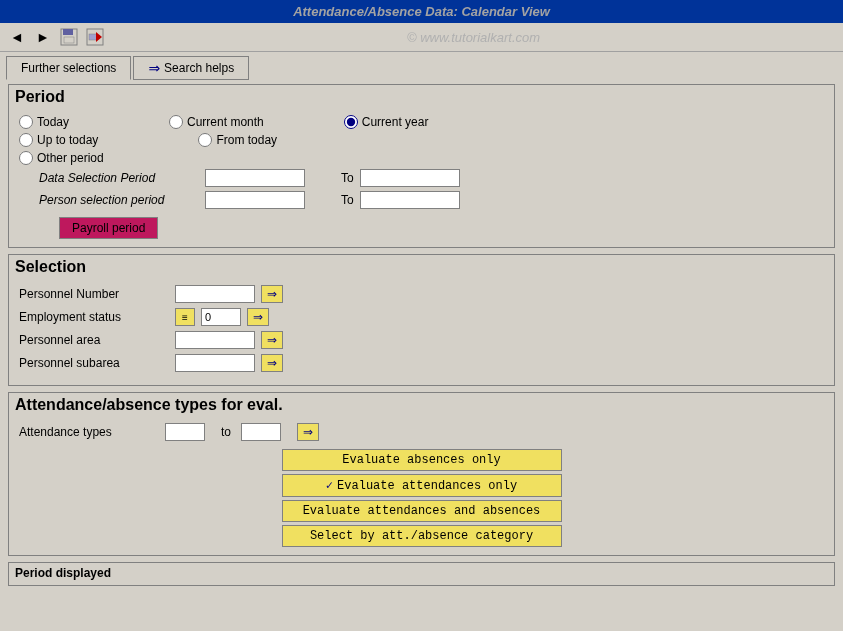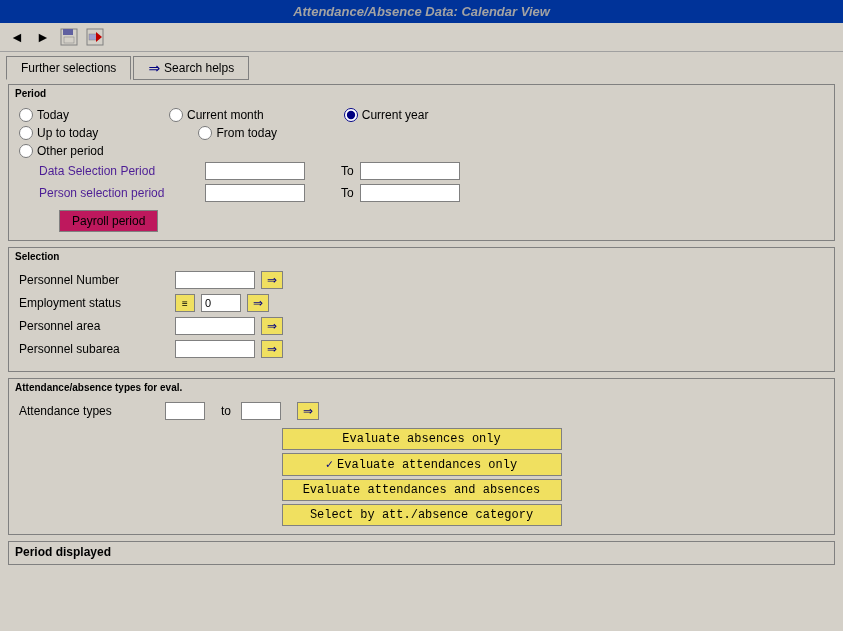--- a/index.html
+++ b/index.html
@@ -81,21 +81,21 @@
       flex-direction: column;
       gap: 6px;
     }
     .section-box {
       border: 1px solid #808080;
       background: #d4d0c8;
       padding: 0;
     }
     .section-title {
       font-weight: bold;
-      font-size: 10px;
+      font-size: 16px;
       padding: 3px 6px;
       color: #000;
     }
     .section-content {
       padding: 6px 10px 8px 10px;
     }
     
     .period-row {
       display: flex;
       align-items: center;
@@ -115,21 +115,22 @@
     }
     .data-row {
       display: flex;
       align-items: center;
       gap: 6px;
       margin-bottom: 4px;
       padding-left: 20px;
     }
     .data-label {
       width: 160px;
-      color: #4c1d95;
+      color: #000000;
+      font-style: italic;
     }
     .text-input {
       border: 1px solid #808080;
       background: white;
       height: 18px;
       font-size: 11px;
       padding: 1px 3px;
     }
     .input-sm { width: 80px; }
     .input-med { width: 100px; }
@@ -247,20 +248,21 @@
         <rect x="4" y="9" width="10" height="6" fill="#d4d0c8" stroke="#808080" stroke-width="0.5"></rect>
       </svg>
     </div>
     <div class="toolbar-icon">
       <svg width="18" height="18" viewBox="0 0 18 18">
         <rect x="1" y="1" width="16" height="16" fill="#d4d0c8" stroke="#808080"></rect>
         <rect x="3" y="6" width="8" height="6" fill="#a0a0d0" stroke="#808080" stroke-width="0.5"></rect>
         <polygon points="10,4 16,9 10,14" fill="#c00000"></polygon>
       </svg>
     </div>
+    <div class="watermark">© www.tutorialkart.com</div>
   </div>
 
   <div class="tab-bar">
     <div class="tab active">
       <span>Further selections</span>
     </div>
     <div class="tab">
       <span class="tab-arrow">⇒</span>
       <span>Search helps</span>
     </div>

